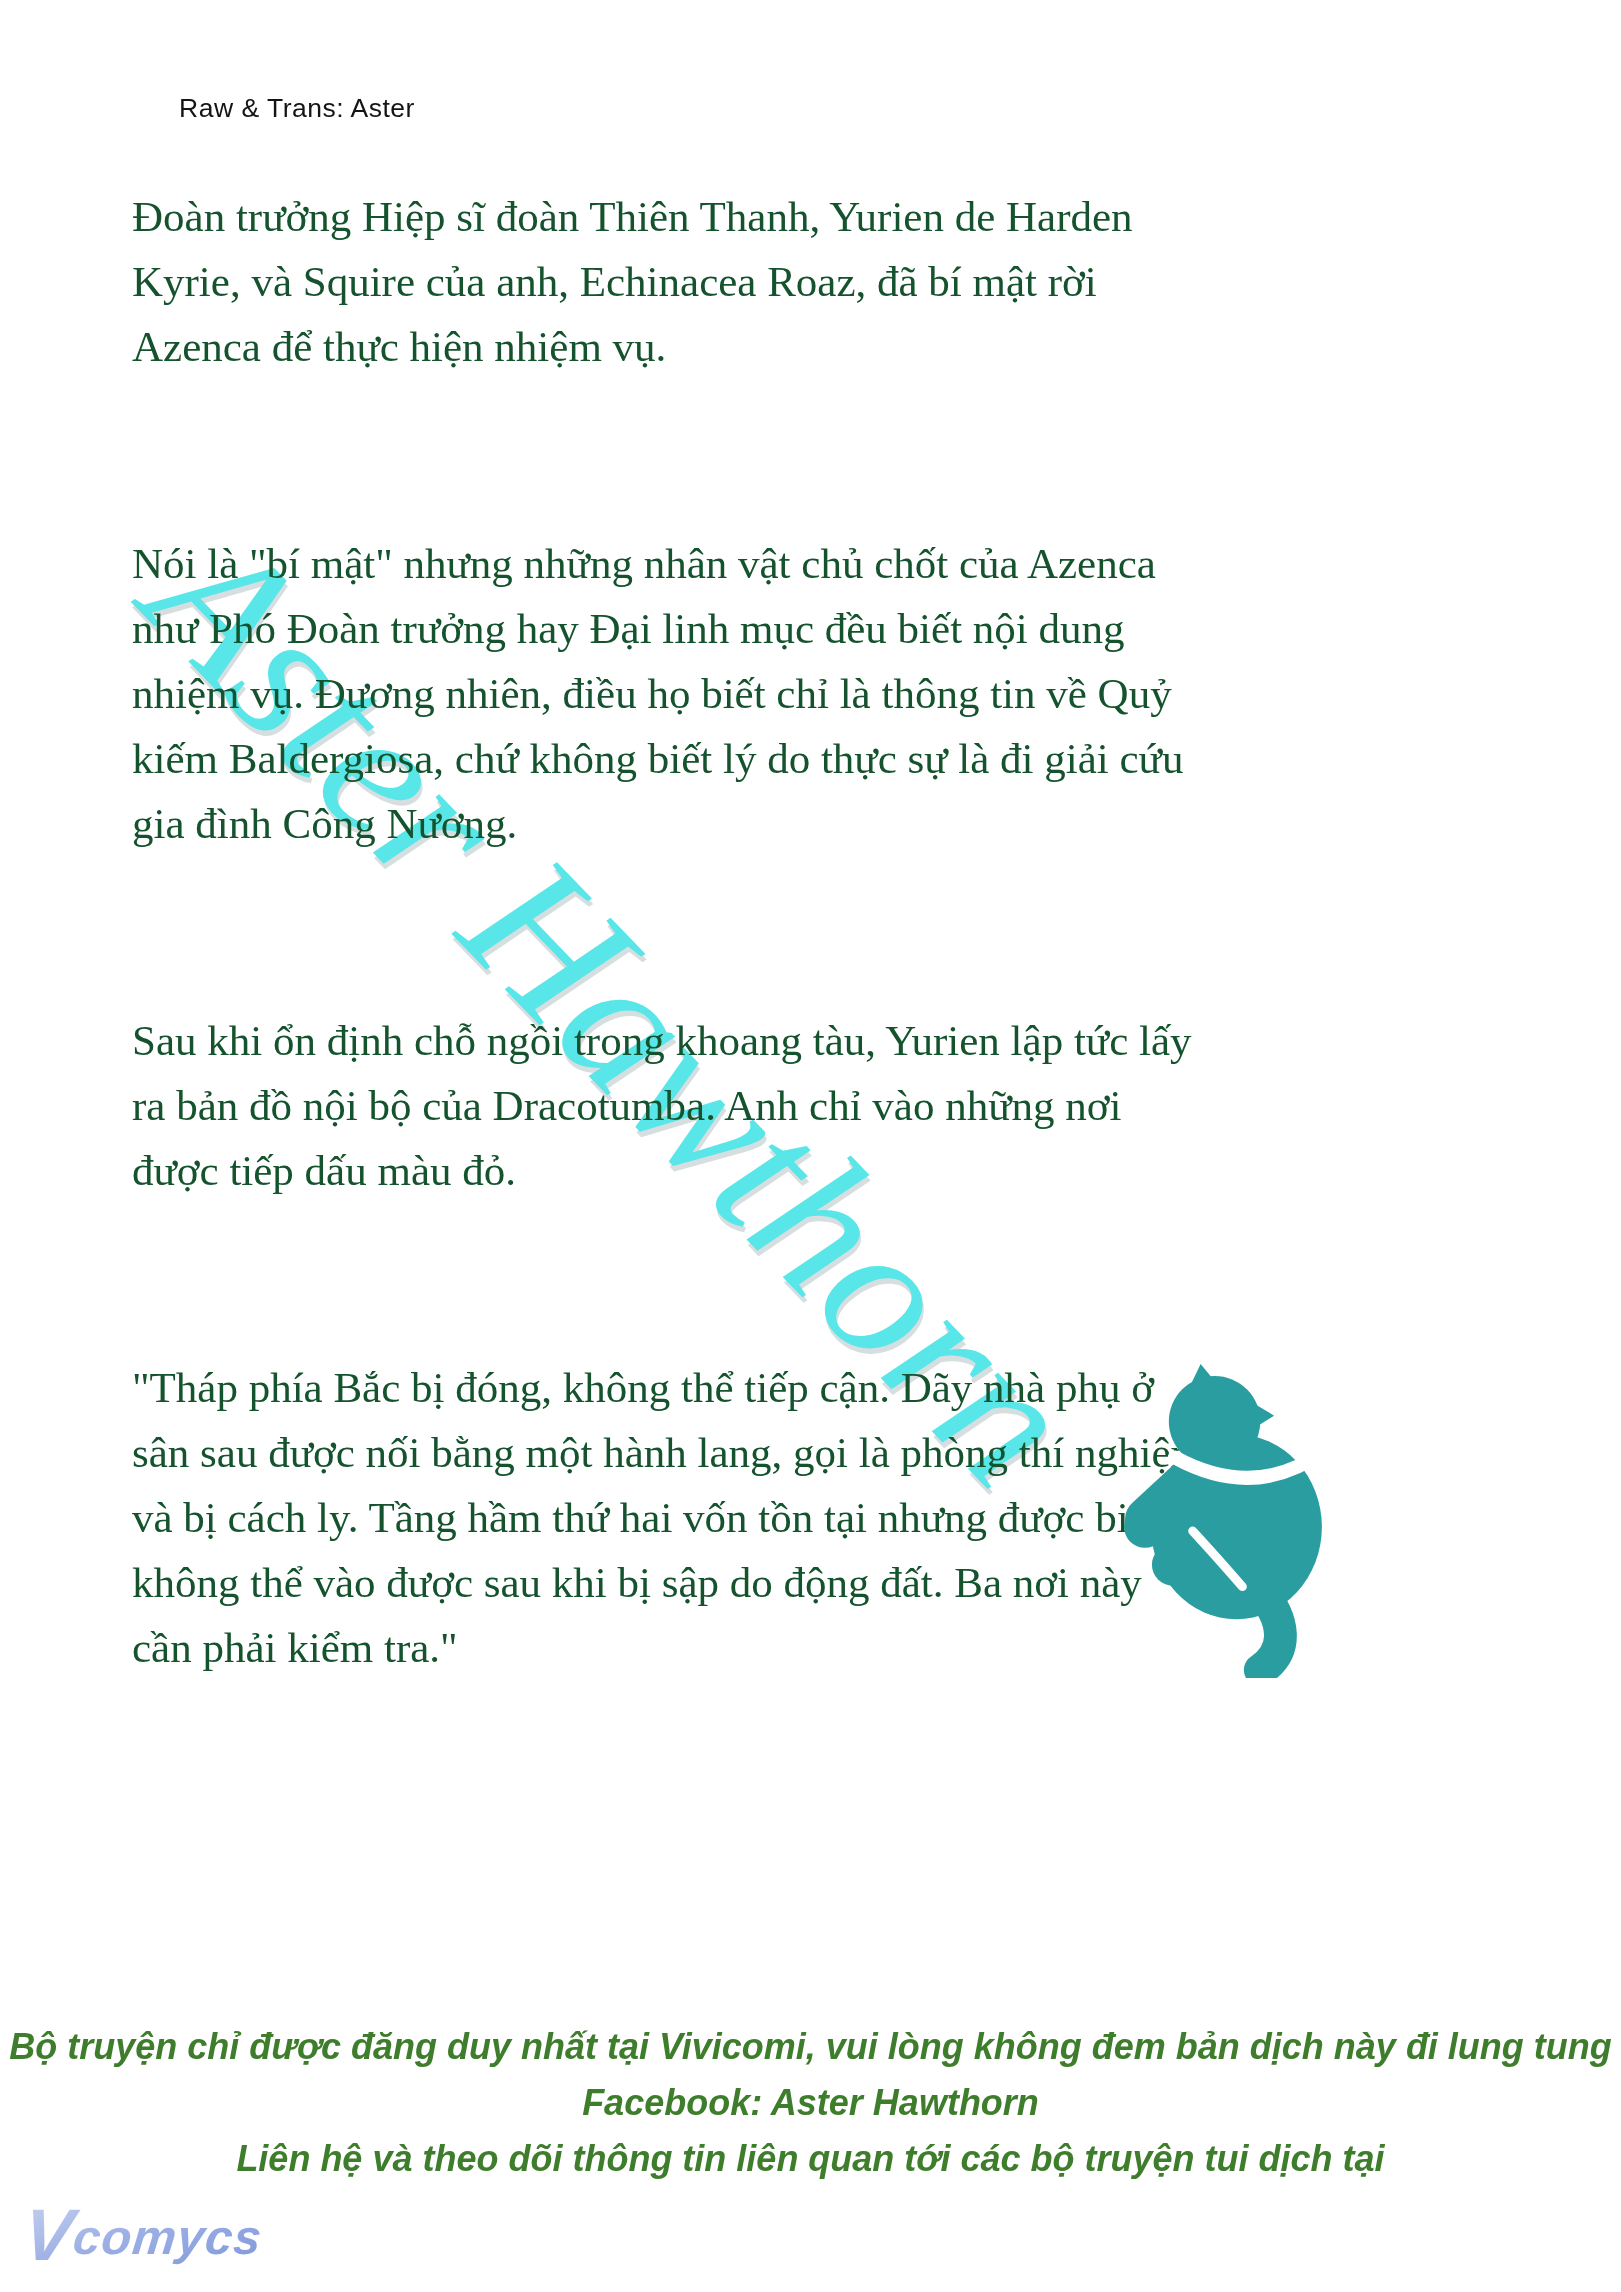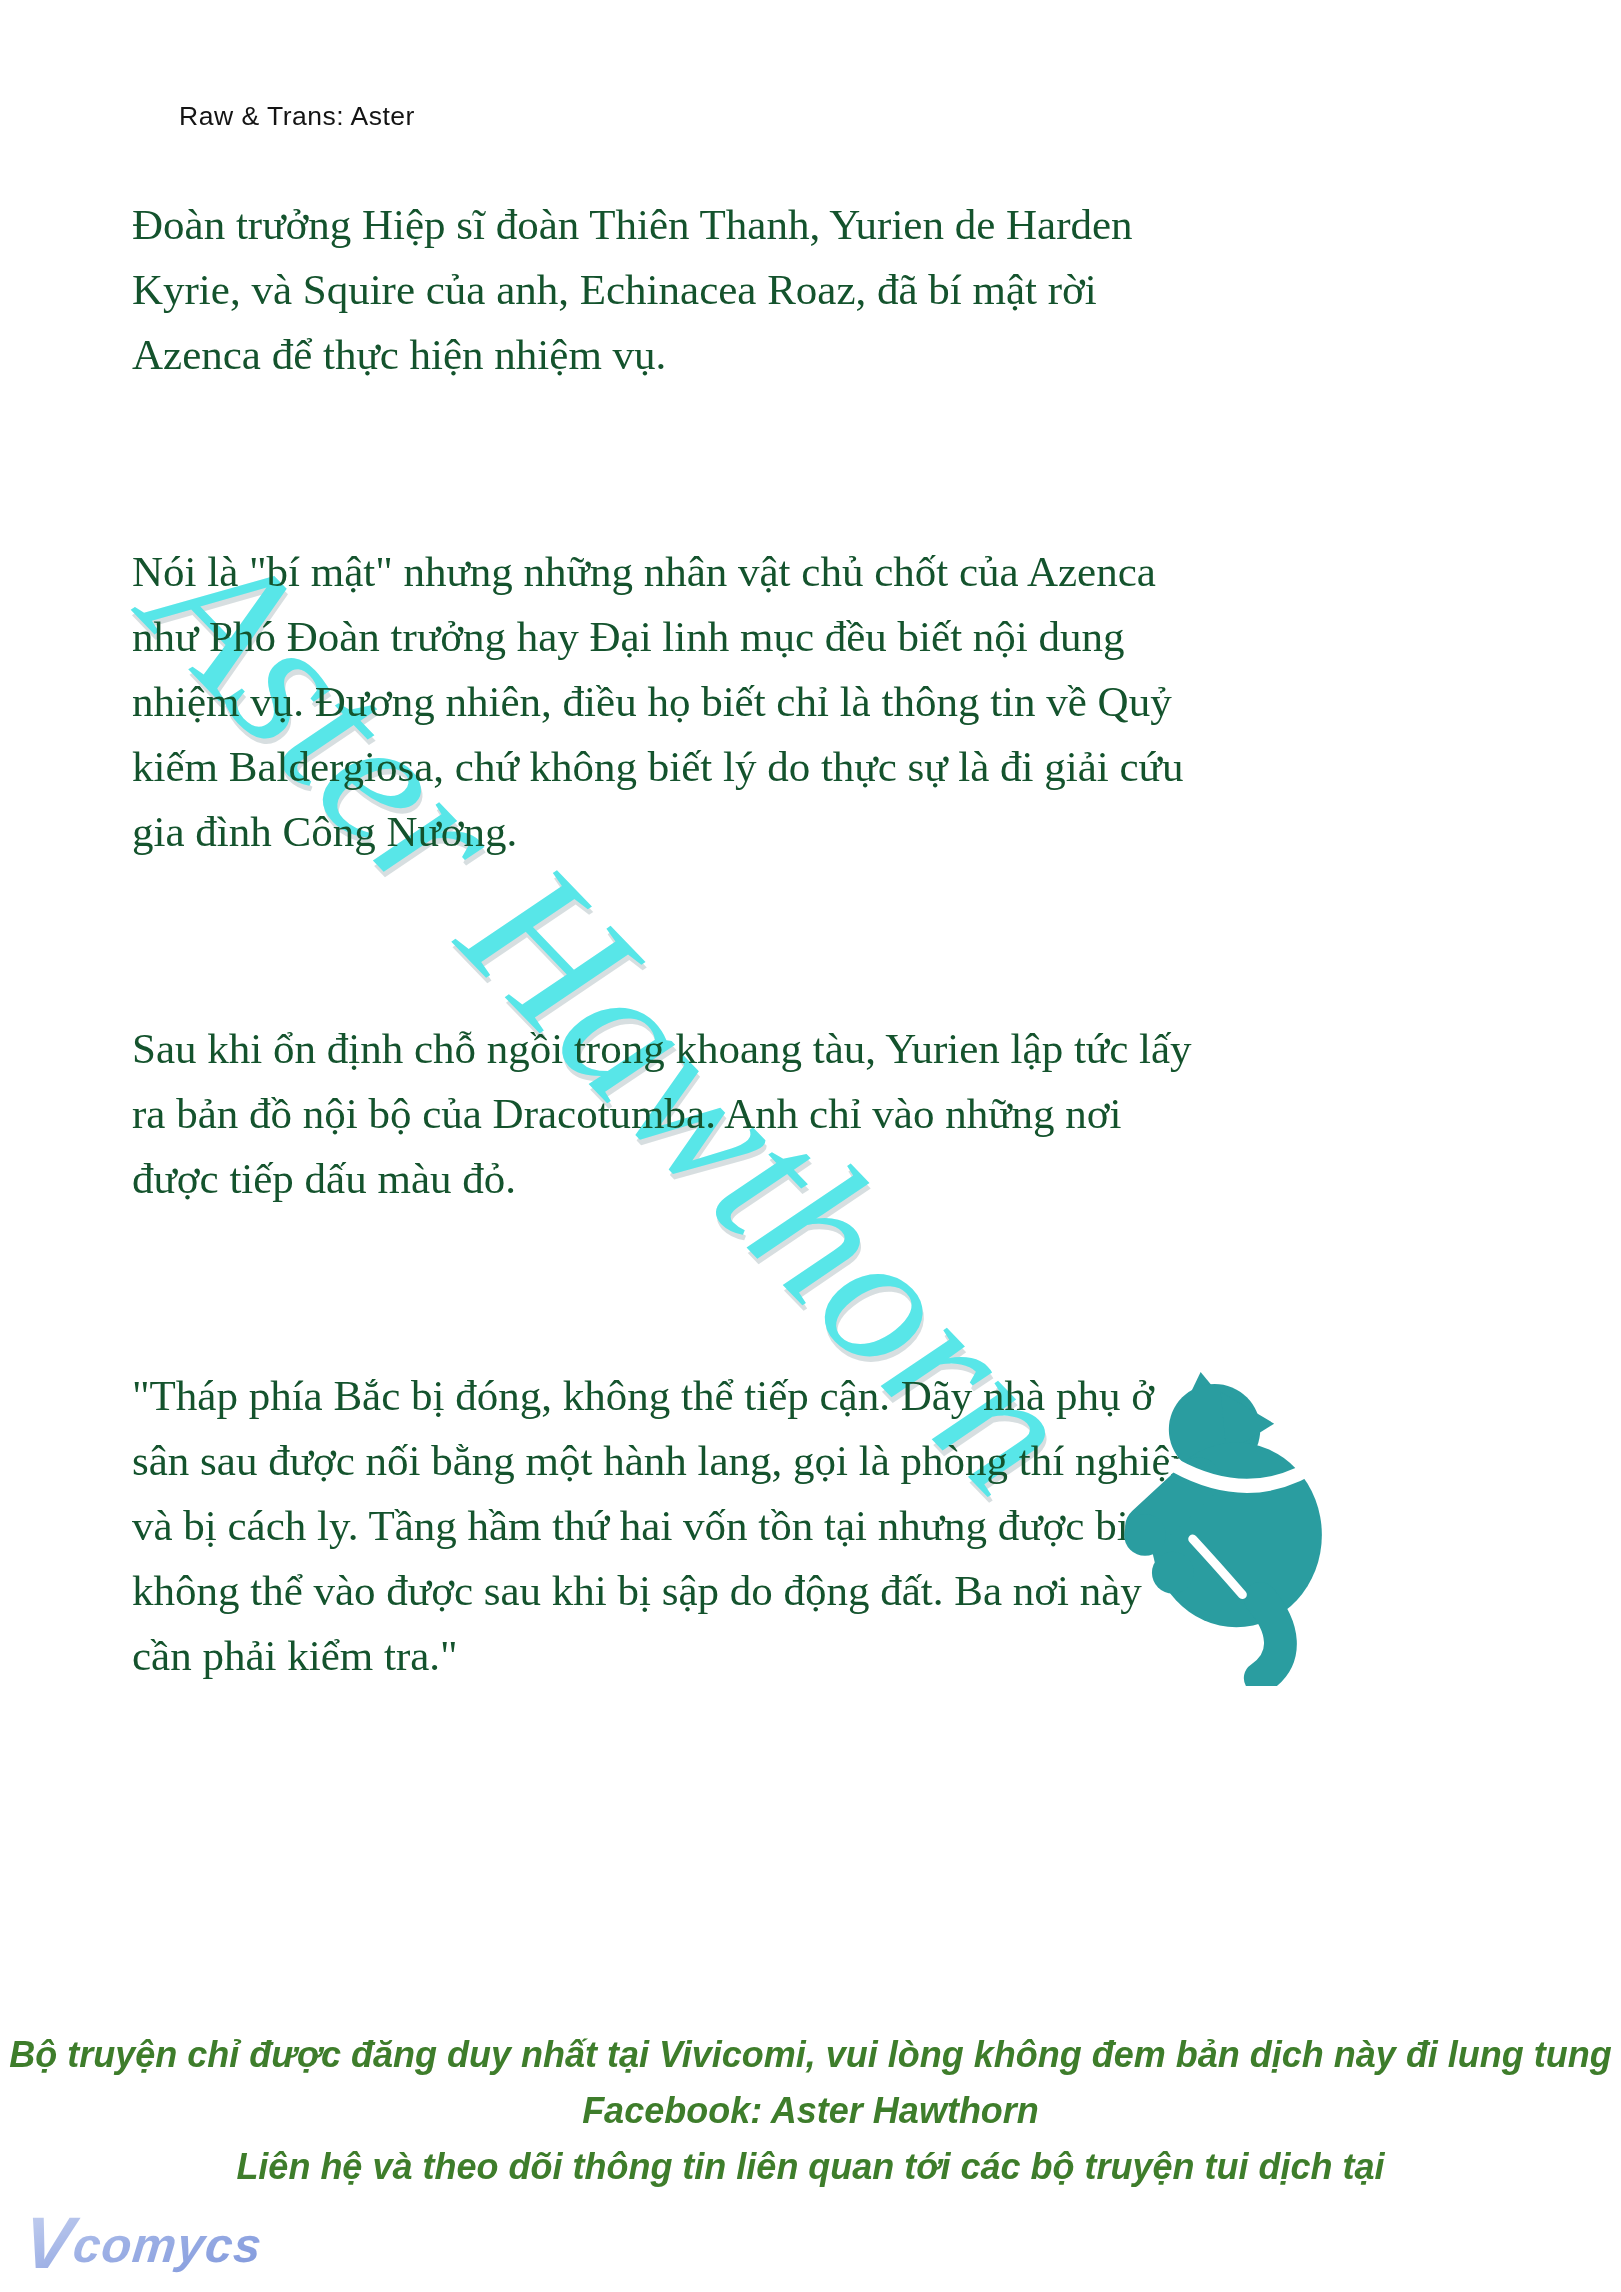--- a/index.html
+++ b/index.html
@@ -1,21 +1,21 @@
 <!DOCTYPE html>
 <html><head>
 <meta charset="utf-8">
 <style>
   html,body{margin:0;padding:0;}
   body{
     width:1621px;height:2293px;position:relative;overflow:hidden;
     background:#ffffff;
     font-family:"Liberation Serif", serif;
   }
-  .page{position:absolute;inset:0;margin-top:8px;}
+  .page{position:absolute;inset:0;}
 
   
   .credit{
     position:absolute;left:179px;top:93px;
     font-family:"Liberation Sans", sans-serif;
     font-size:26.5px;color:#141414;letter-spacing:0.5px;
   }
 
   
   .watermark{

